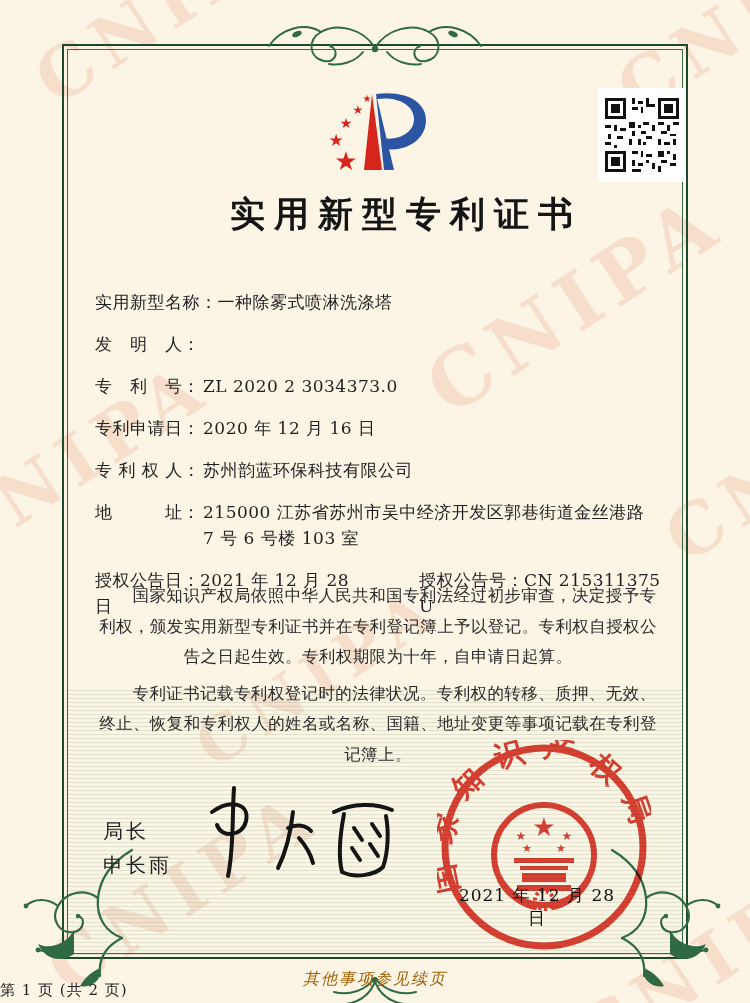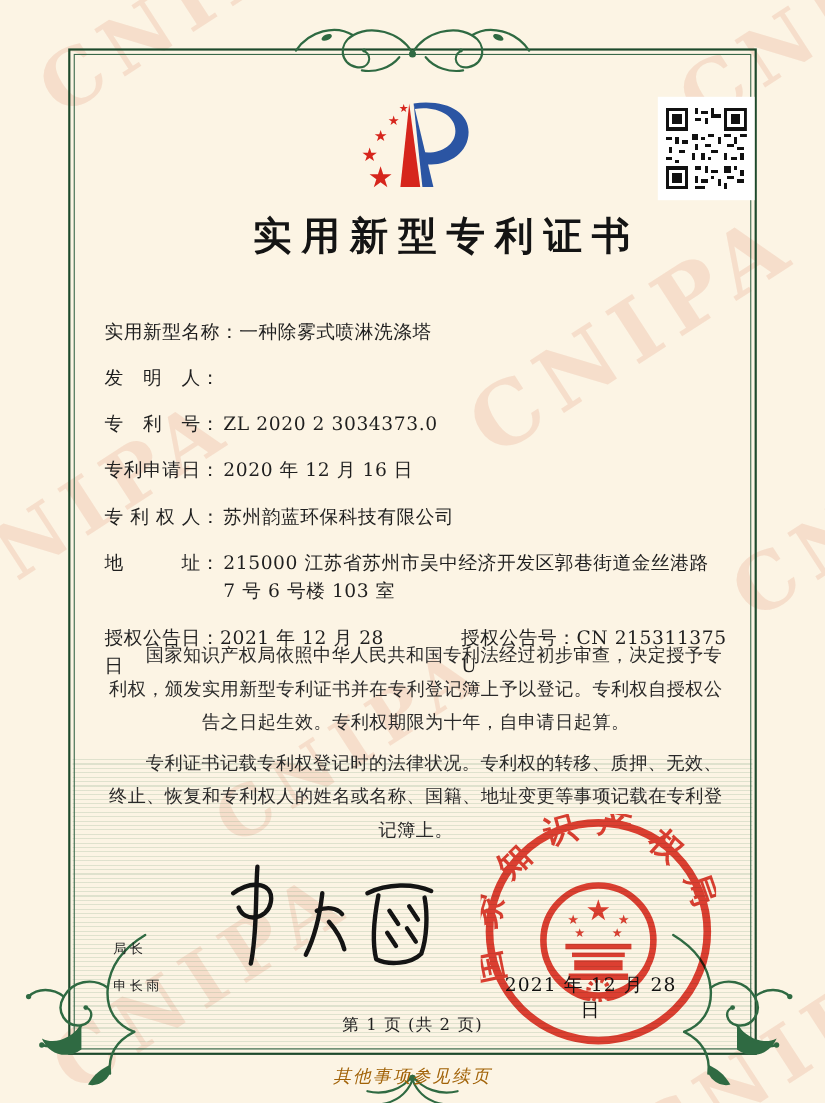--- a/index.html
+++ b/index.html
@@ -60,35 +60,35 @@
   .grant-row{ display:flex; font-size:17px; line-height:26px; letter-spacing:0.5px; }
   .grant-right{ margin-left:68px; }
   
   .paras{ position:absolute; z-index:4; left:93px; top:581px; width:570px; }
   .paras p{
     margin:0 0 6px 0; text-indent:2em; font-size:16.5px; line-height:1.85;
     letter-spacing:0.4px; color:#2a2a2a;text-align:center;
   }
   
   .signer{
-    position:absolute; z-index:4; left:103px; top:846px;
-    font-family:Liberation Mono, monospace;
-    font-size:12px; letter-spacing:3px; line-height:34px; color:#222;
+    position:absolute; z-index:4; left:103px; top:814px;
+    font-family:Liberation Sans, sans-serif;
+    font-size:20px; letter-spacing:3px; line-height:34px; color:#222;
   }
   .signature{ position:absolute; z-index:4; left:196px; top:772px; }
   
   .seal{ position:absolute; z-index:5; left:437px; top:740px; mix-blend-mode:multiply; opacity:0.93; }
   .seal-date{
     position:absolute; z-index:6; left:452px; top:884px; width:170px;
     font-size:17px; letter-spacing:1px; text-align:center; color:#111;
   }
   
   .page-info{
-    position:absolute; z-index:4; left:0; top:922px; width:750px;
-    text-align:center; font-size:15px; letter-spacing:1px;
+    position:absolute; z-index:4; left:0; top:981px; width:750px;
+    text-align:left; font-size:15px; letter-spacing:1px;
   }
   .footer-note{
     position:absolute; z-index:4; left:0; top:969px; width:750px;
     text-align:center; font-size:16px; letter-spacing:2px; color:#a16207;font-style:italic;
   }
   svg text.star{ font-family:"DejaVu Sans","Liberation Sans",sans-serif; }
 </style>
 </head>
 <body>
 

